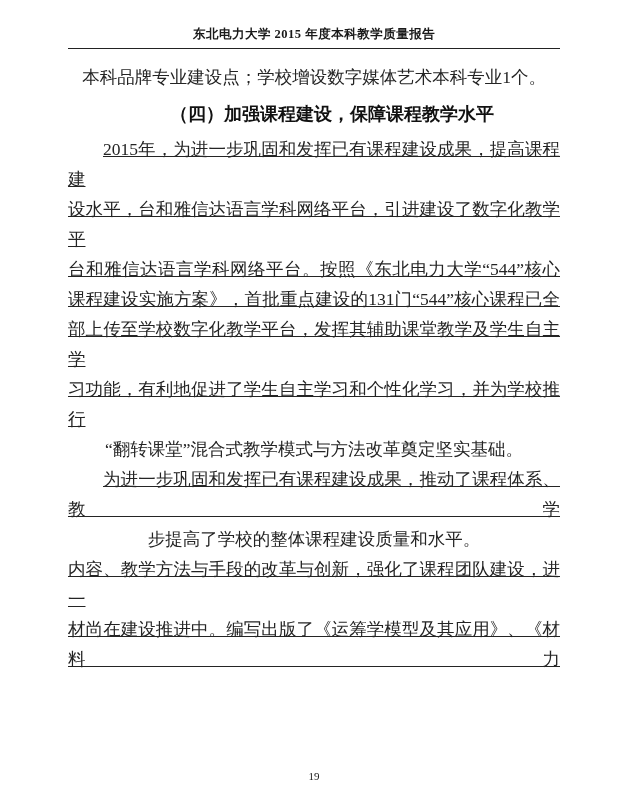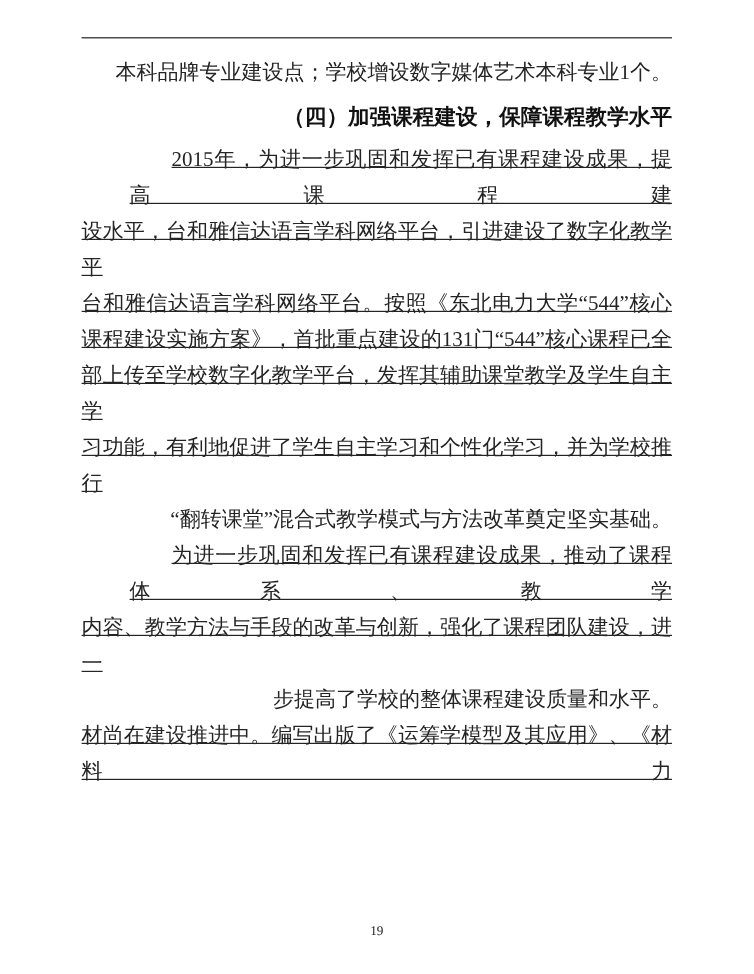--- a/index.html
+++ b/index.html
@@ -44,51 +44,51 @@
     margin: 0;
   }
   .block.heading {
     font-weight: bold;
     font-size: 18px;
     margin: 7px 0 5px 0;
     color: #111111;
   }
   .line {
     white-space: nowrap;
-    text-align: right;
+    text-align: center;
   }
   .line.fill {
     white-space: normal;
     text-align: justify;
     text-align-last: justify;
     text-decoration: underline;
   }
   .line.indent {
     text-indent: 2em;
-    margin-left: 40px;
   }
   .footer {
     position: absolute;
     left: 0;
     bottom: 28px;
     width: 100%;
     text-align: center;
   }
   .page-number {
     font-size: 11px;
     color: #222222;
     font-family: "Liberation Serif", "DejaVu Serif", serif;
   }
 </style>
 </head>
 <body>
 
 <div class="page">
 
   <div class="header">
+    <div class="header-title">东北电力大学 2015 年度本科教学质量报告</div>
     <div class="header-rule"></div>
   </div>
 
   <div class="doc-body" id="doc-body">
       <div class="block paragraph">
         <div class="line">本科品牌专业建设点；学校增设数字媒体艺术本科专业1个。</div>
       </div>
       <div class="block heading">
         <div class="line indent">（四）加强课程建设，保障课程教学水平</div>
       </div>
@@ -96,22 +96,22 @@
         <div class="line indent fill">2015年，为进一步巩固和发挥已有课程建设成果，提高课程建</div>
         <div class="line fill">设水平，台和雅信达语言学科网络平台，引进建设了数字化教学平</div>
         <div class="line fill">台和雅信达语言学科网络平台。按照《东北电力大学“544”核心</div>
         <div class="line fill">课程建设实施方案》，首批重点建设的131门“544”核心课程已全</div>
         <div class="line fill">部上传至学校数字化教学平台，发挥其辅助课堂教学及学生自主学</div>
         <div class="line fill">习功能，有利地促进了学生自主学习和个性化学习，并为学校推行</div>
         <div class="line">“翻转课堂”混合式教学模式与方法改革奠定坚实基础。</div>
       </div>
       <div class="block paragraph">
         <div class="line indent fill">为进一步巩固和发挥已有课程建设成果，推动了课程体系、教学</div>
+        <div class="line">步提高了学校的整体课程建设质量和水平。</div>
         <div class="line fill">内容、教学方法与手段的改革与创新，强化了课程团队建设，进一</div>
-        <div class="line">步提高了学校的整体课程建设质量和水平。</div>
       </div>
       <div class="block paragraph">
         <div class="line fill">材尚在建设推进中。编写出版了《运筹学模型及其应用》、《材料力</div>
       </div>
     </div>
 
   <div class="footer">
     <span class="page-number">19</span>
   </div>
 

